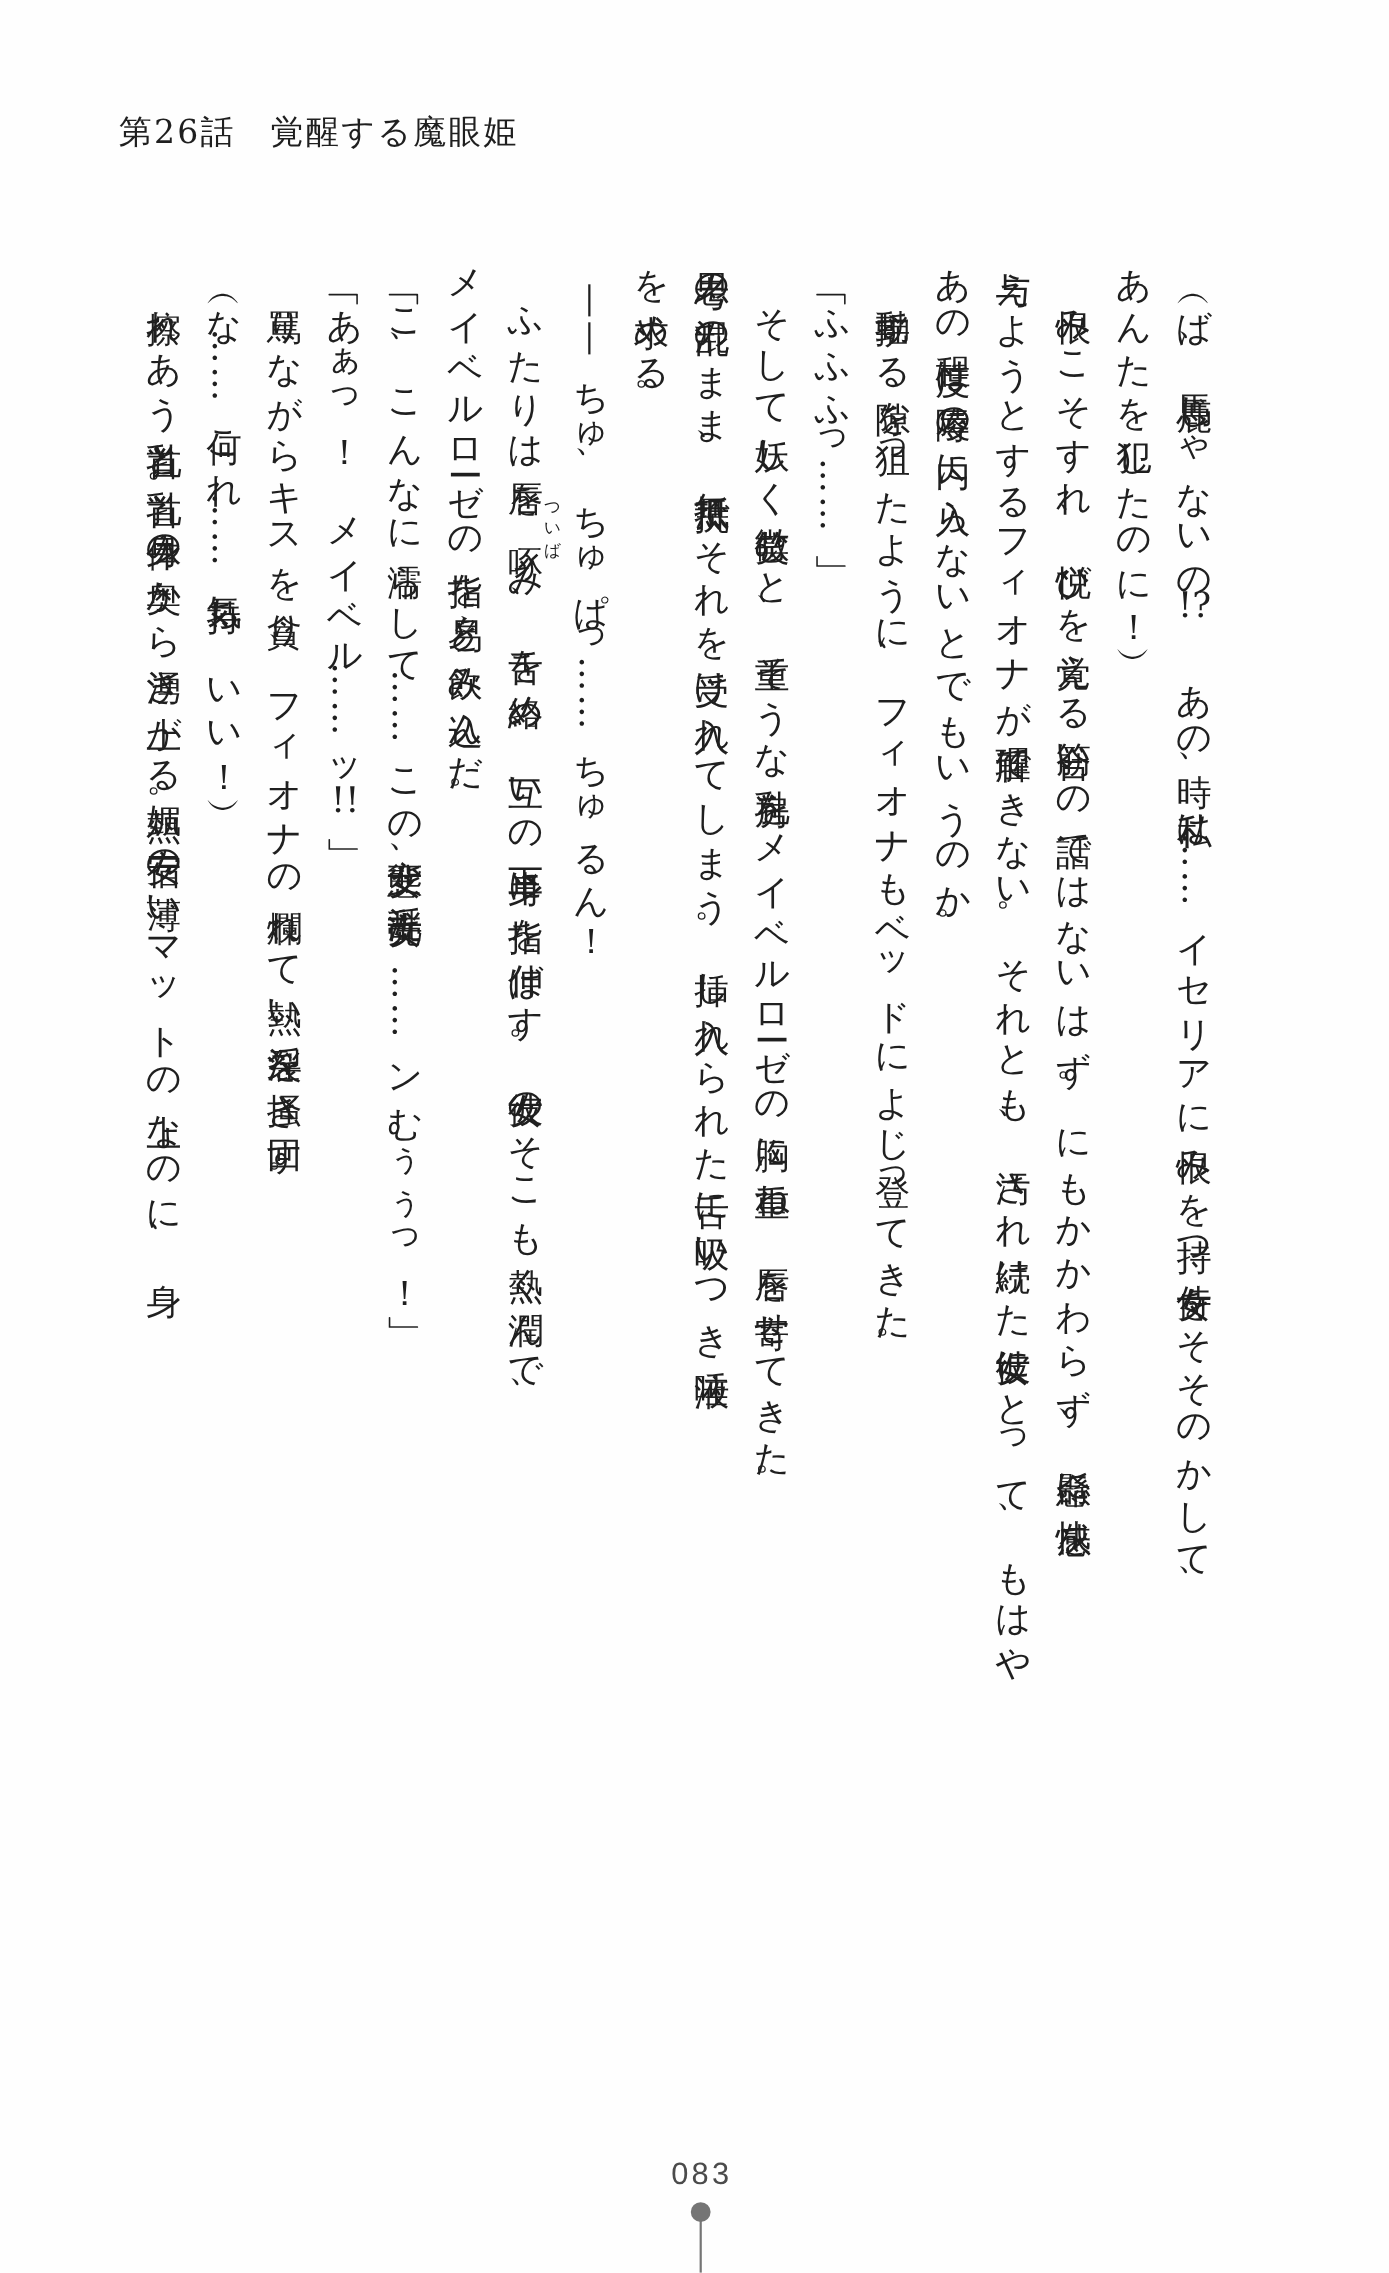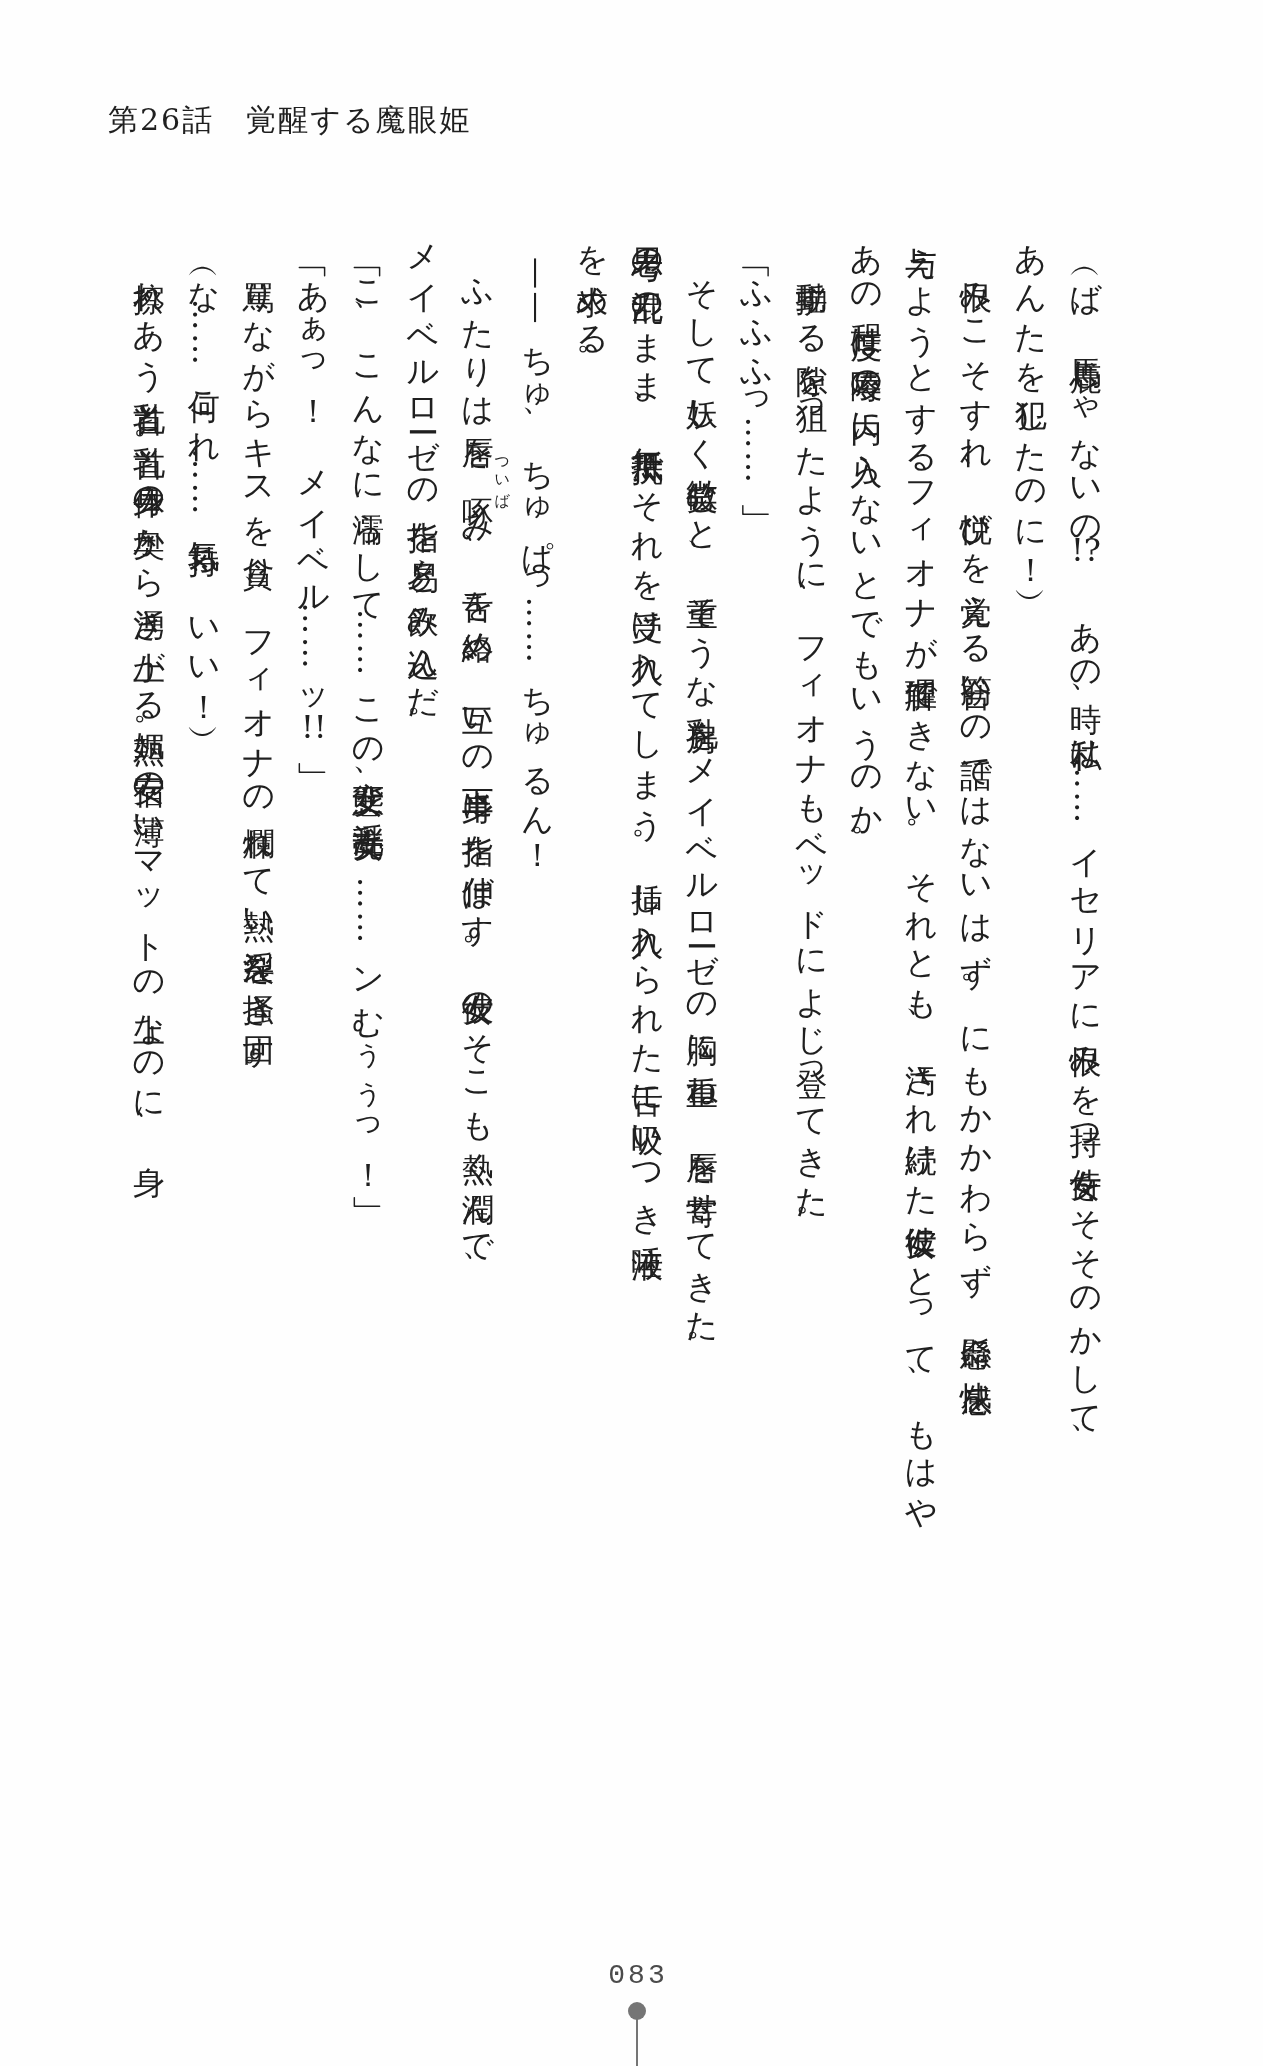--- a/index.html
+++ b/index.html
@@ -61,21 +61,21 @@
   ruby rt {
     font-size: 15px;
     letter-spacing: 0;
   }
   
   .page-number {
     position: absolute;
     top: 1960px;
     left: 638px;
     transform: translateX(-50%);
-    font-family: Liberation Mono, monospace;
+    font-family: Liberation Sans, sans-serif;
     font-size: 28px;
     letter-spacing: 3px;
     color: #4b4b4b;
   }
   .footer-dot {
     position: absolute;
     left: 628px;
     top: 2002px;
     width: 18px;
     height: 18px;

